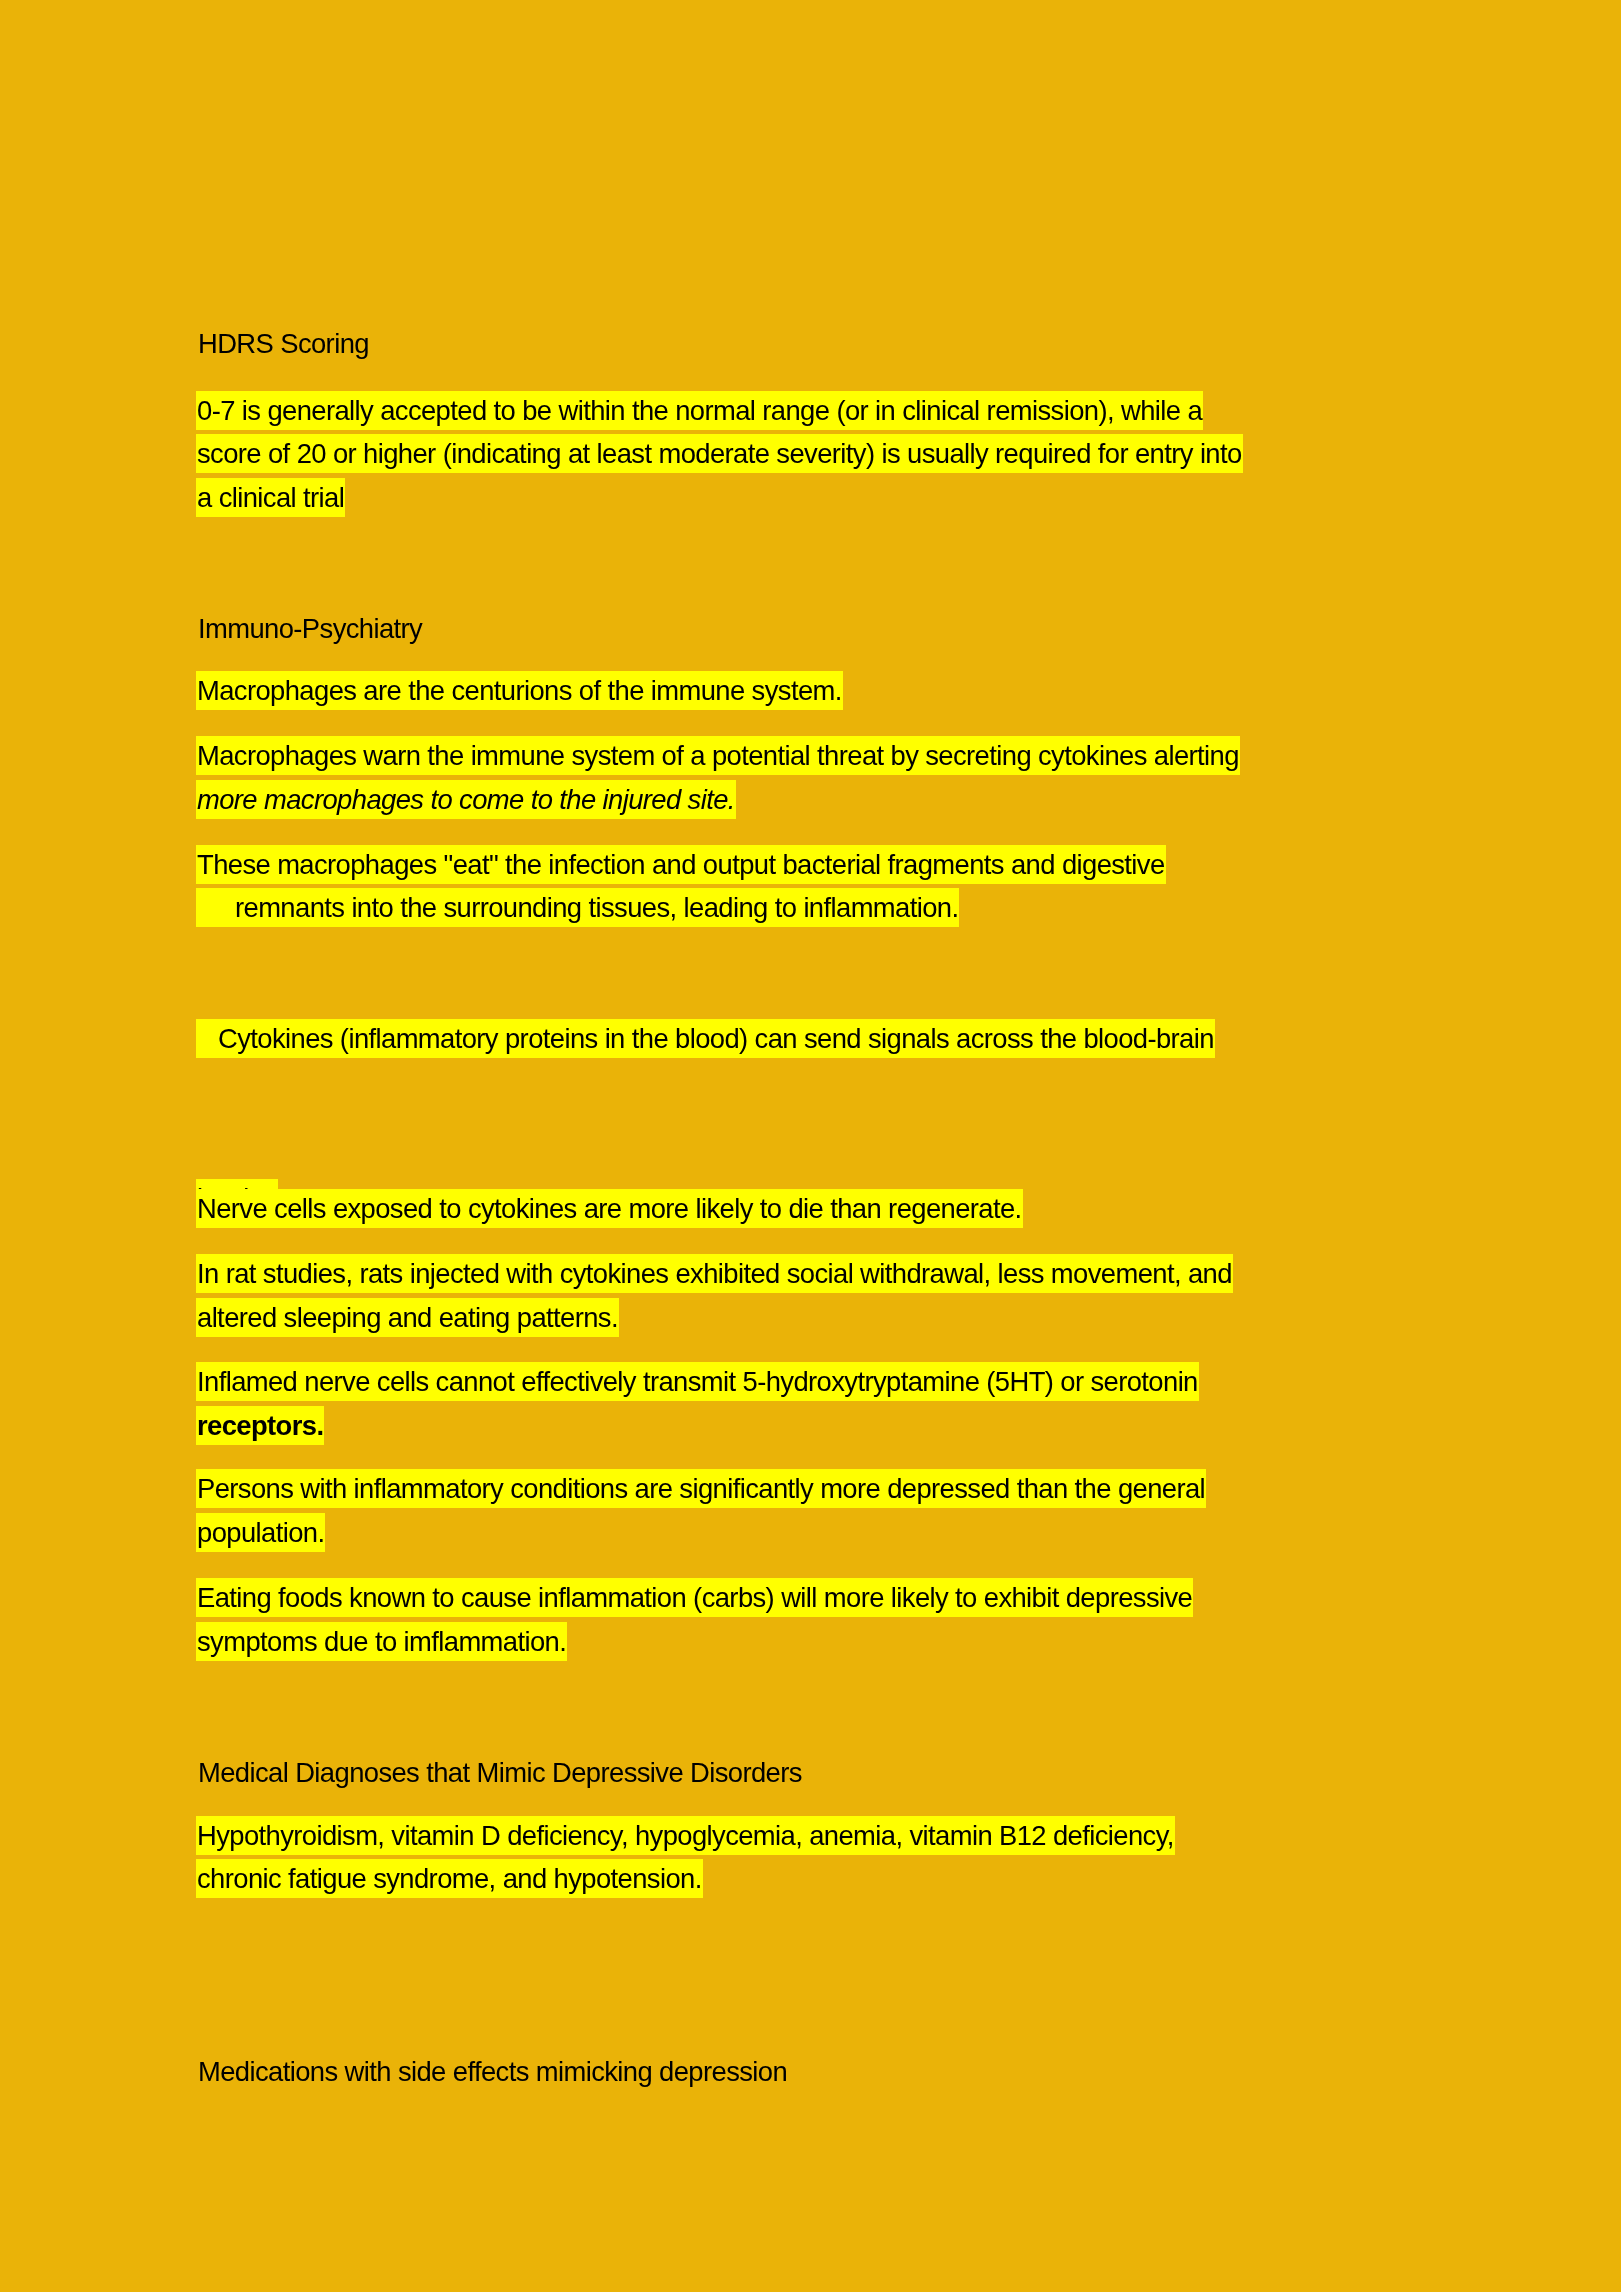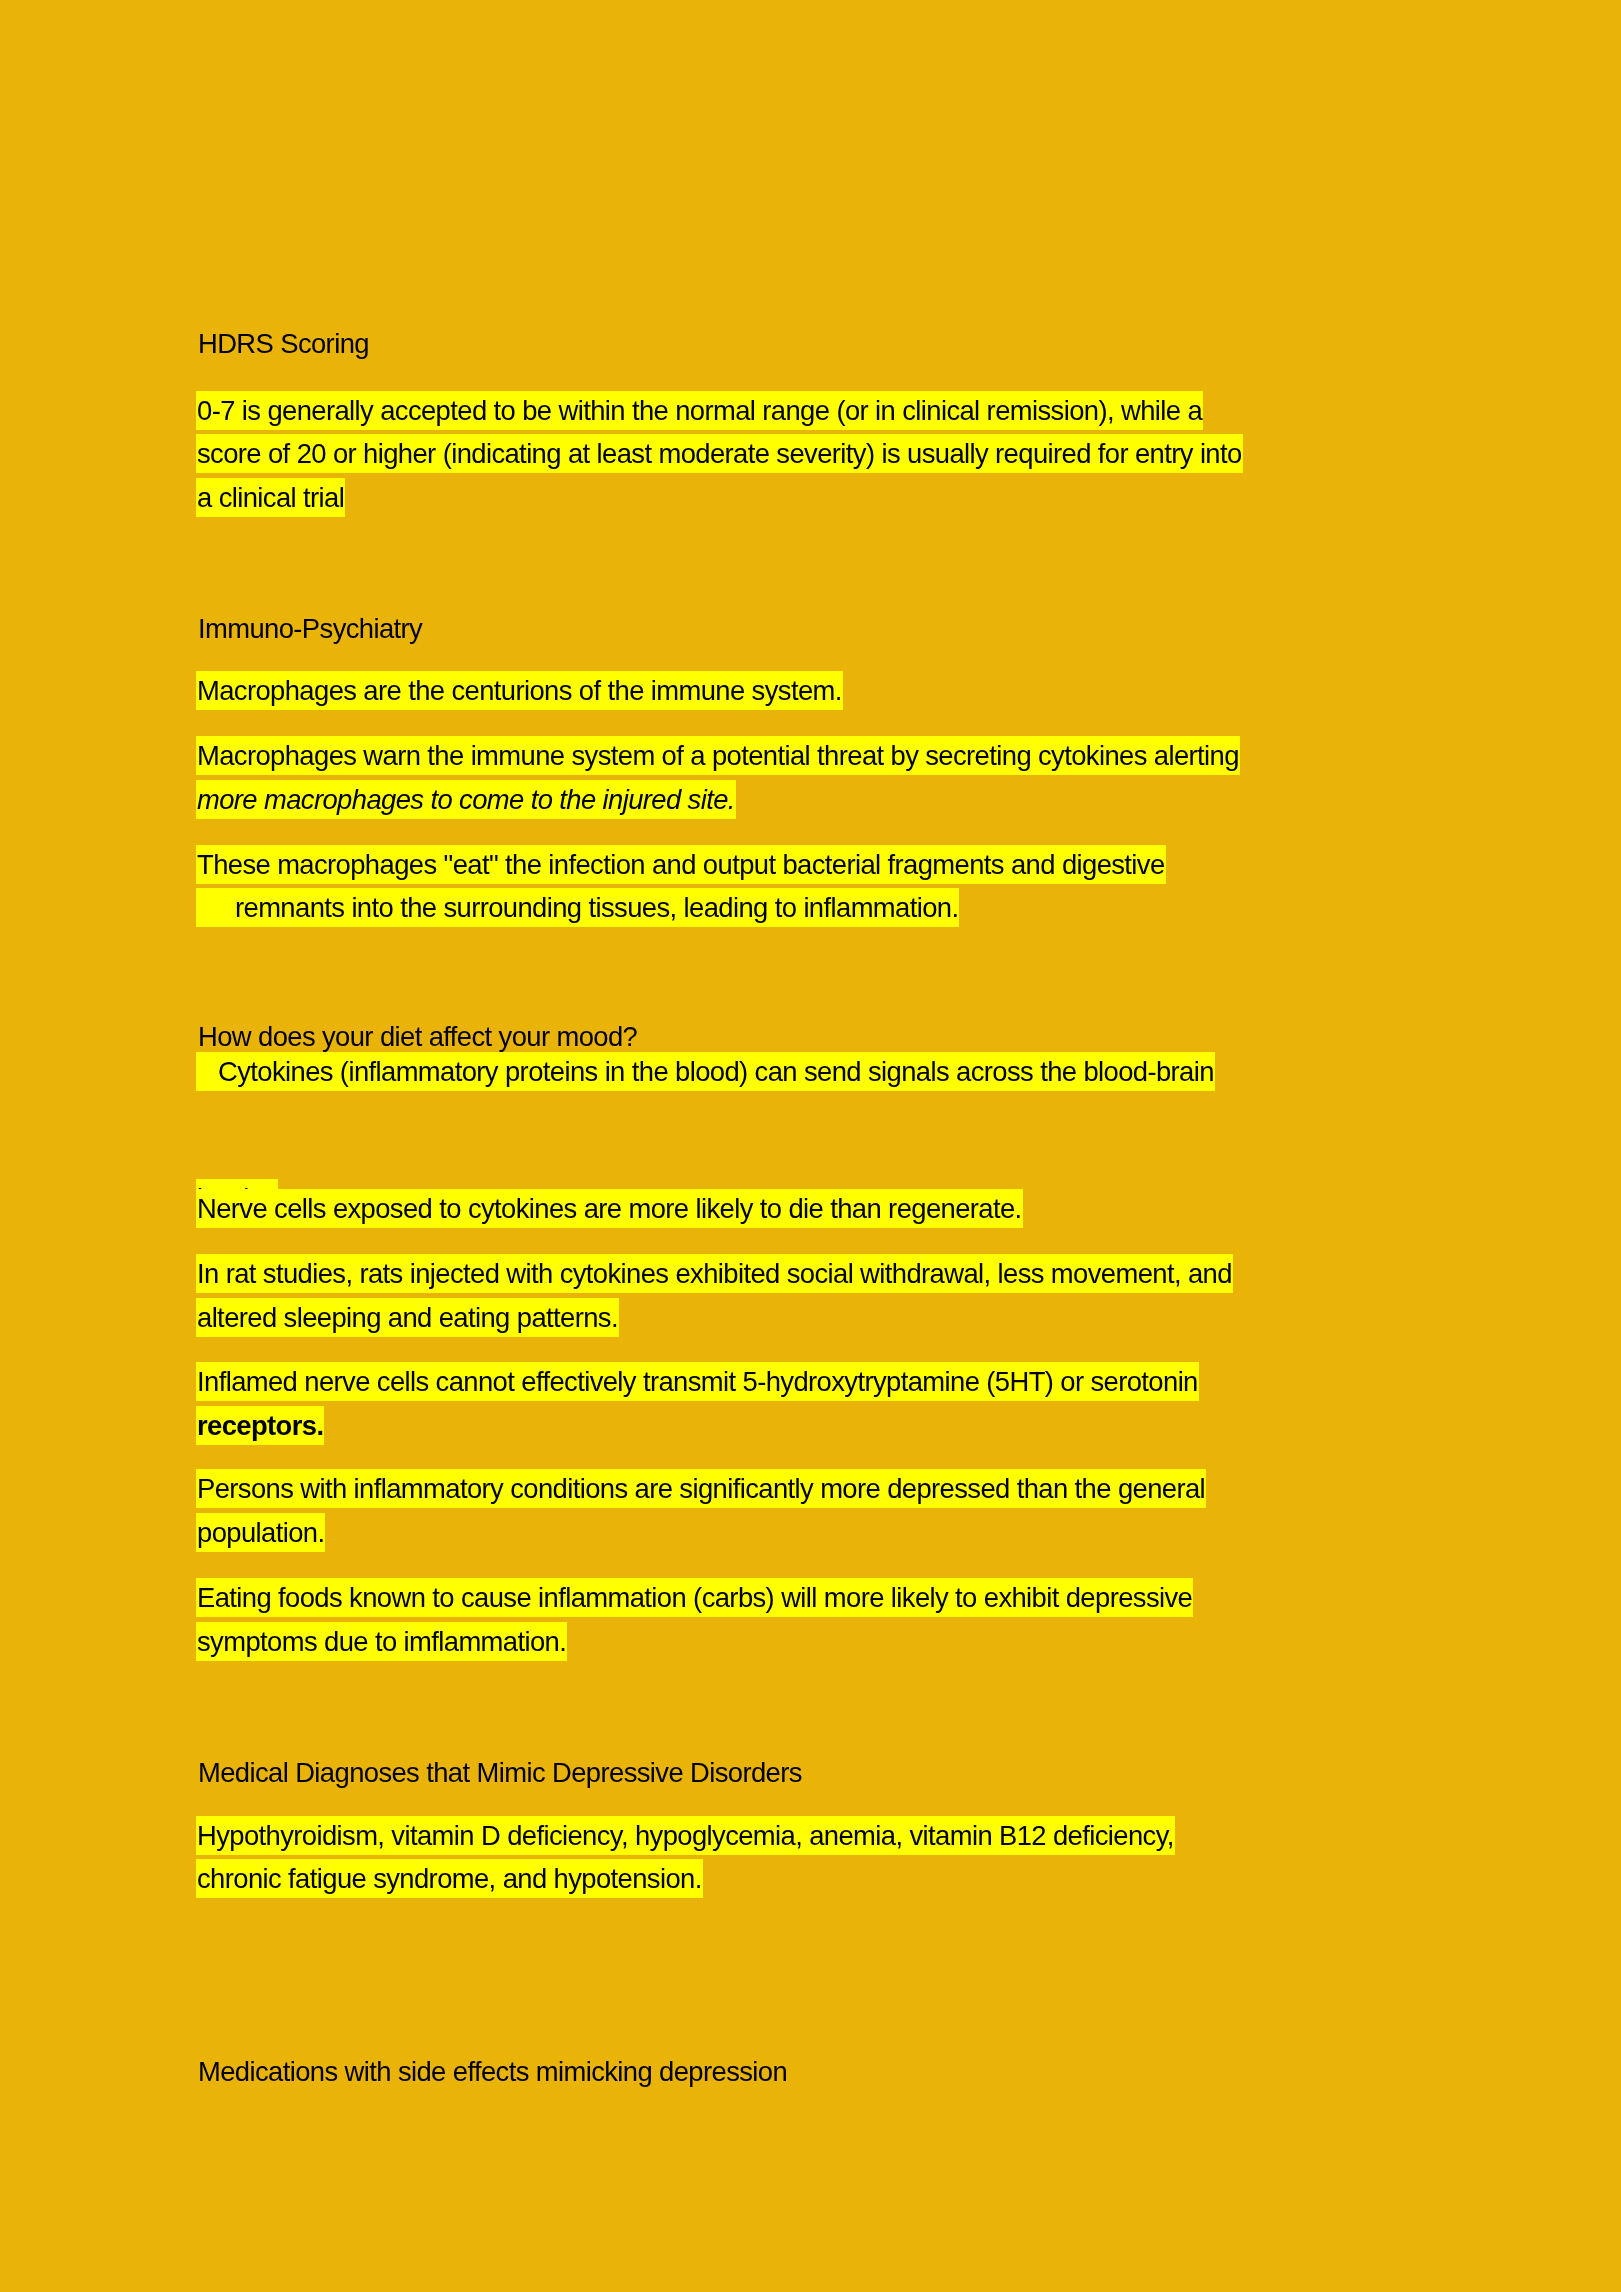--- a/index.html
+++ b/index.html
@@ -56,21 +56,21 @@
   <div class="hl-line" style="top:478px;">a clinical trial</div>
 
   <div class="heading" style="top:609px;">Immuno-Psychiatry</div>
   <div class="hl-line" style="top:671px;">Macrophages are the centurions of the immune system.</div>
   <div class="hl-line" style="top:736px;">Macrophages warn the immune system of a potential threat by secreting cytokines alerting</div>
   <div class="hl-line" style="top:780px;font-style:italic;">more macrophages to come to the injured site.</div>
   <div class="hl-line" style="top:845px;">These macrophages "eat" the infection and output bacterial fragments and digestive</div>
   <div class="hl-line" style="top:888px;padding-left:39px;">remnants into the surrounding tissues, leading to inflammation.</div>
 
   <div class="heading" style="top:1017px;">How does your diet affect your mood?</div>
-  <div class="hl-line" style="top:1052px;padding-left:22px;">Cytokines (inflammatory proteins in the blood) can send signals across the blood-brain</div>
+  <div class="hl-line" style="top:1019px;padding-left:22px;">Cytokines (inflammatory proteins in the blood) can send signals across the blood-brain</div>
   <div class="hl-line" style="top:1179px;">barrier.</div>
   <div class="hl-line" style="top:1189px;">Nerve cells exposed to cytokines are more likely to die than regenerate.</div>
   <div class="hl-line" style="top:1254px;">In rat studies, rats injected with cytokines exhibited social withdrawal, less movement, and</div>
   <div class="hl-line" style="top:1298px;">altered sleeping and eating patterns.</div>
   <div class="hl-line" style="top:1362px;">Inflamed nerve cells cannot effectively transmit 5-hydroxytryptamine (5HT) or serotonin</div>
   <div class="hl-line" style="top:1406px;font-weight:bold;">receptors.</div>
   <div class="hl-line" style="top:1469px;">Persons with inflammatory conditions are significantly more depressed than the general</div>
   <div class="hl-line" style="top:1513px;">population.</div>
   <div class="hl-line" style="top:1578px;">Eating foods known to cause inflammation (carbs) will more likely to exhibit depressive</div>
   <div class="hl-line" style="top:1622px;">symptoms due to imflammation.</div>

